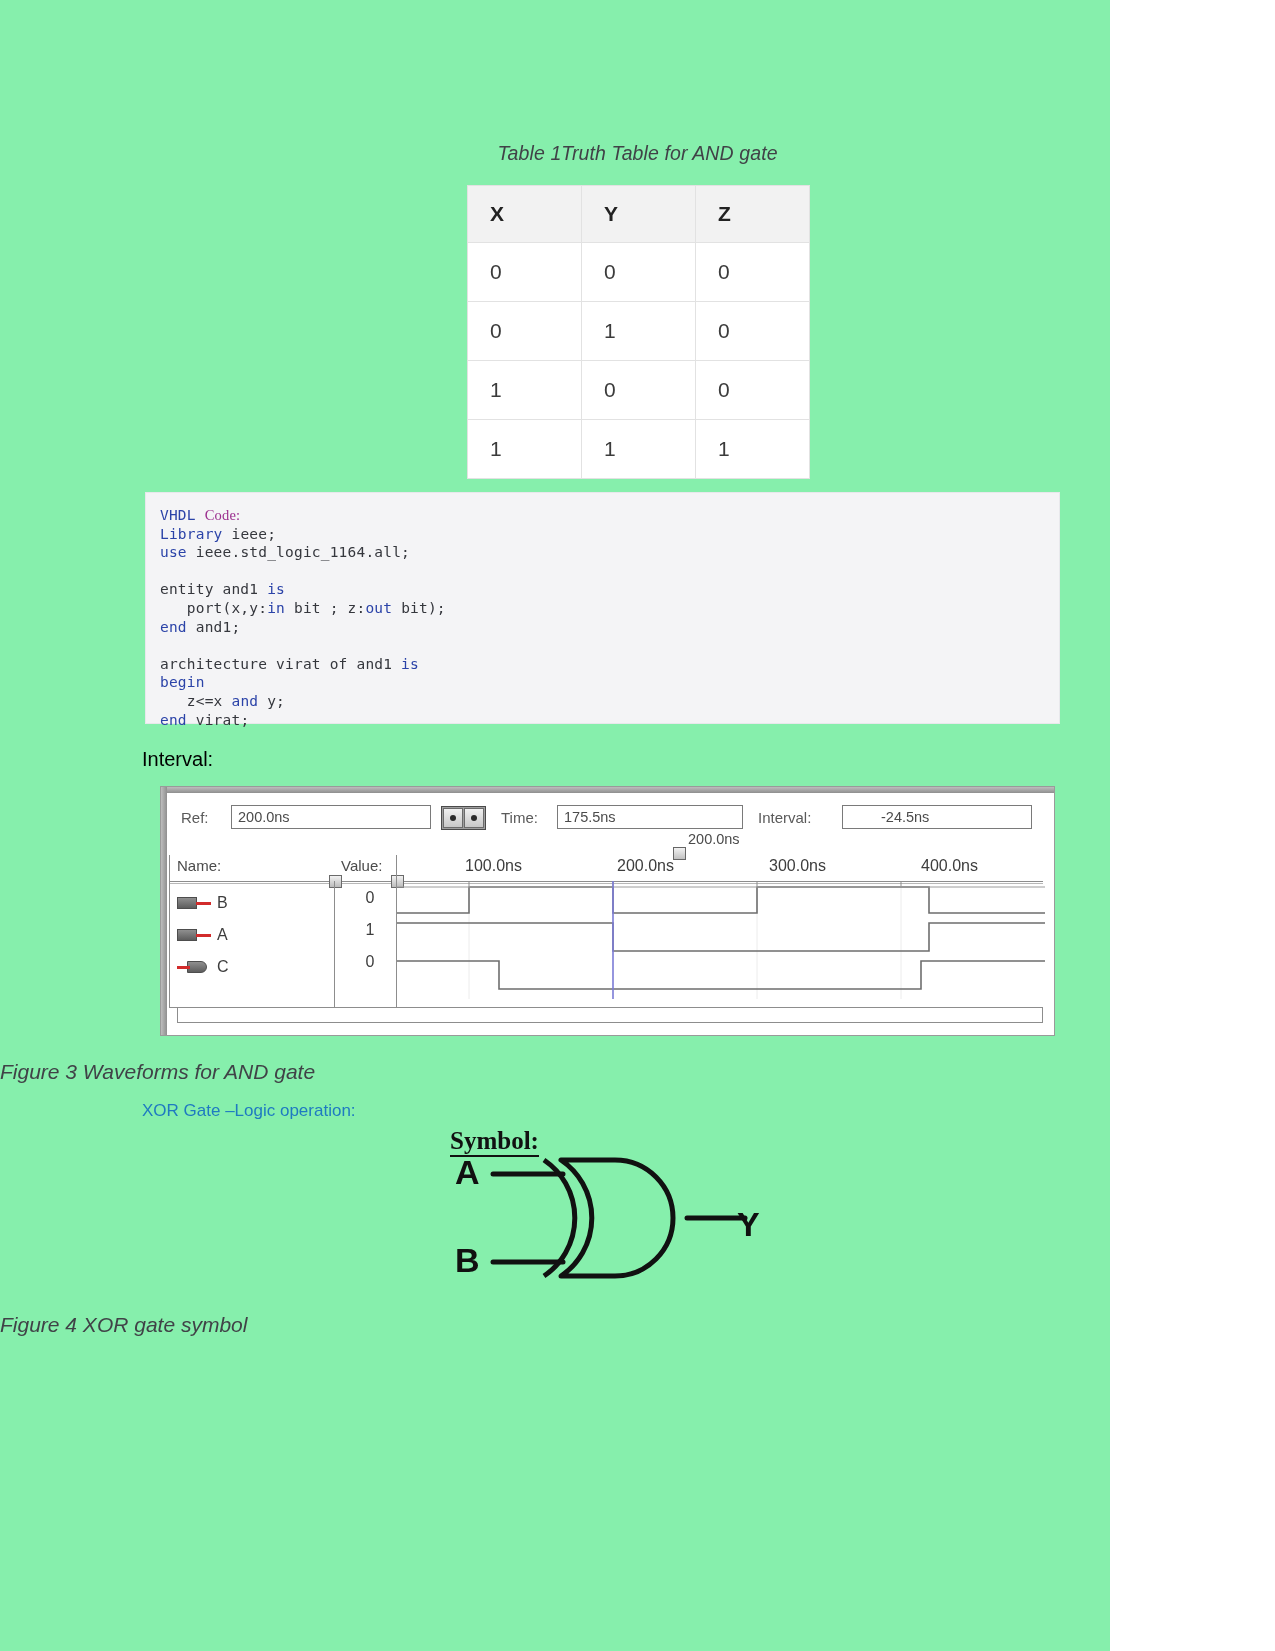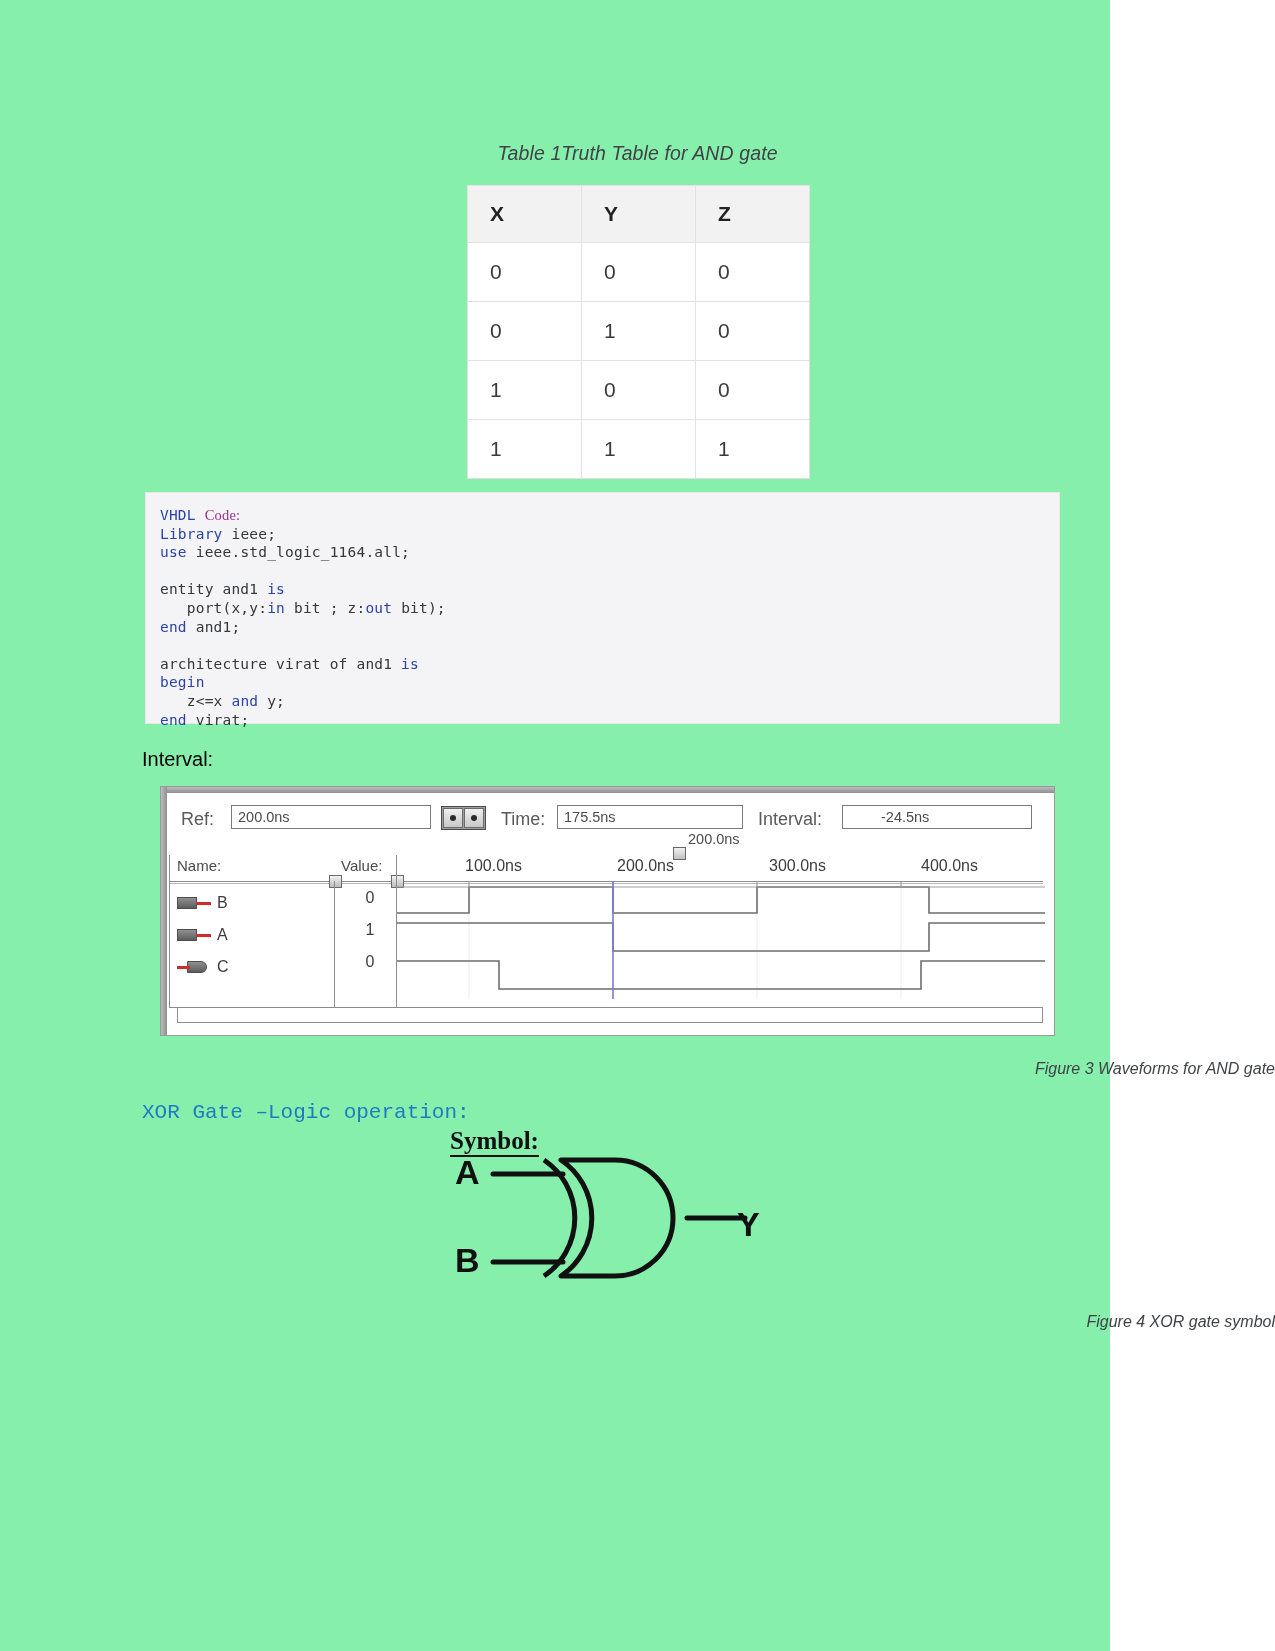--- a/index.html
+++ b/index.html
@@ -129,21 +129,21 @@
     width: 881px; height: 232px;
   }
 
   .toolbar-row {
     position: absolute;
     left: 8px; top: 10px;
     width: 870px; height: 26px;
   }
   .tb-label {
     position: absolute;
-    font-size: 18px;
+    font-size: 15px;
     color: #5a5a5a;
     font-family: "Liberation Sans", sans-serif;
     top: 4px;
   }
   .tb-field {
     position: absolute;
     top: 0;
     height: 24px;
     border: 1px solid #7a7a7a;
     background: #ffffff;
@@ -319,37 +319,37 @@
     border: 1px solid #8d8d8d;
     border-top: none;
     box-sizing: border-box;
   }
 
   
   .fig-caption {
     position: absolute;
     left: 0;
     width: 1275px;
-    text-align: right;
+    text-align: left;
     font-style: italic;
-    font-size: 16px;
+    font-size: 21px;
     color: #404247;
     font-family: "Liberation Sans", sans-serif;
   }
   #fig3-caption { top: 1060px; }
   #fig4-caption { top: 1313px; }
 
   
   .xor-heading {
     position: absolute;
     left: 142px;
     top: 1101px;
-    font-size: 21px;
+    font-size: 17px;
     color: #1f7ac1;
-    font-family: Liberation Mono, monospace;
+    font-family: Liberation Sans, sans-serif;
   }
 
   
   .xor-figure {
     position: absolute;
     left: 445px;
     top: 1128px;
     width: 340px;
     height: 170px;
   }

